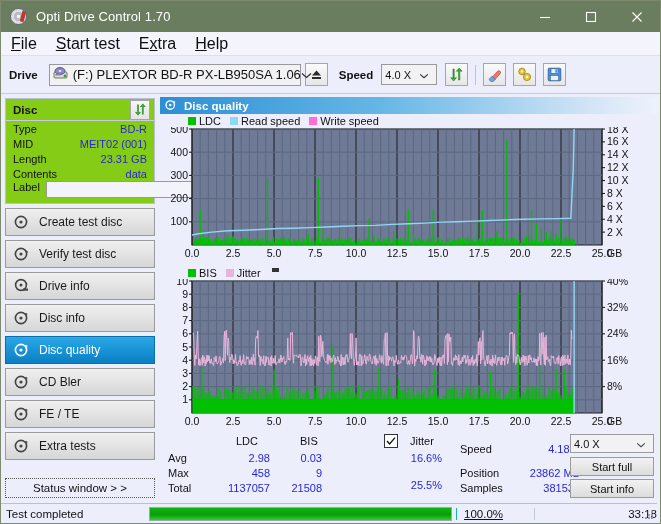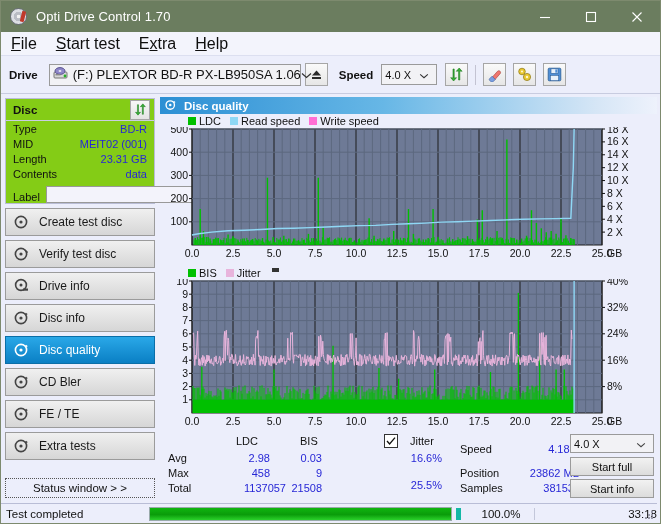--- a/index.html
+++ b/index.html
@@ -54,21 +54,21 @@
   #content { flex:1; padding:3px 3px 0 1px; }
 
   
   #discgrp { border:1px solid #b9bdd6; background:#84cc16; }
   #dischead { display:flex; align-items:center; height:22px; padding:0 4px 0 7px;
     border-bottom:1px solid #c9cde2; }
   #dischead .t { font-weight:bold; font-size:11.5px; color:#111; }
   .rowline { display:flex; align-items:center; height:15px; padding:0 7px; font-size:11px; }
   .rowline .k { color:#111; }
   .rowline .v { margin-left:auto; color:#2727d6; }
-  #labelrow { display:flex; align-items:flex-end; height:22px; padding:0 4px 0 7px; }
+  #labelrow { display:flex; align-items:flex-start; height:22px; padding:0 4px 0 7px; }
   #labelrow .k { color:#111; font-size:11px; margin-right:6px; }
   #labelinput { flex:1; height:17px; background:#f3f3fb; border:1px solid #999; }
   .minibtn { width:20px; height:20px; border:1px solid #a6a6a6; background:linear-gradient(#f7f7f7,#e3e3e3);
     display:flex; align-items:center; justify-content:center; margin-left:4px; }
 
   
   .sbtn { height:28px; margin-top:4px; border:1px solid #9b9b9b;
     background:linear-gradient(#f0f0f0,#d6d6d6); display:flex; align-items:center;
     padding-left:8px; font-size:12px; color:#1a1a1a; }
   .sbtn.sel { background:linear-gradient(#2aa8e8,#0a7fc4); border-color:#0a6ea8; color:#ffffff; }
@@ -95,22 +95,22 @@
   .actbtn { position:absolute; width:84px; height:19px; border:1px solid #9b9b9b;
     background:linear-gradient(#f2f2f2,#dcdcdc); display:flex; align-items:center;
     justify-content:center; font-size:11px; color:#111; }
 
   
   #statusbar { position:absolute; left:0; bottom:0; width:656px; height:20px;
     background:#eceefb; border-top:1px solid #b9bdd6; display:flex; align-items:center; }
   #stxt { width:148px; padding-left:5px; font-size:11.5px; color:#111; }
   #pbar { width:303px; height:14px; background:#eceefb; border:1px solid #9aa; position:relative; overflow:hidden; }
   #pfill { height:100%; background:linear-gradient(#10b510,#0a9c0a 55%,#2bd12b); }
-  #ppct { width:78px; text-align:center; padding-left:7px; font-size:11.5px; color:#111;
-    border-left:5px solid #14b8a6; margin-left:4px; }
+  #ppct { width:78px; text-align:left; padding-left:7px; font-size:11.5px; color:#111;
+    border-left:1px solid #14b8a6; margin-left:4px;text-decoration:underline; }
   #ptime { flex:1; text-align:right; font-size:11.5px; color:#111;
     border-left:1px solid #c3c7da; }
   #grip { position:absolute; right:3px; bottom:3px; width:10px; height:10px; }
   #grip i { position:absolute; width:2px; height:2px; background:#9b9bab; }
 </style>
 </head>
 <body>
 
 <div id="app">
 
@@ -1393,21 +1393,21 @@
         <span class="val" style="left:50px; width:60px; top:19px">2.98</span>
         <span class="val" style="left:112px; width:50px; top:19px">0.03</span>
         <span class="val" style="left:222px; width:60px; top:19px">16.6%</span>
 
         <span class="lbl" style="left:8px; top:34px">Max</span>
         <span class="val" style="left:50px; width:60px; top:34px">458</span>
         <span class="val" style="left:112px; width:50px; top:34px">9</span>
         <span class="val" style="left:222px; width:60px; top:46px">25.5%</span>
 
         <span class="lbl" style="left:8px; top:49px">Total</span>
-        <span class="val" style="left:56px; width:70px; top:49px">1137057</span>
+        <span class="val" style="left:40px; width:70px; top:49px">1137057</span>
         <span class="val" style="left:112px; width:50px; top:49px">21508</span>
 
         <span class="lbl" style="left:300px; top:10px">Speed</span>
         <span class="val" style="left:350px; width:70px; top:10px">4.18 X</span>
         <span class="lbl" style="left:300px; top:34px">Position</span>
         <span class="val" style="left:340px; width:80px; top:34px">23862 MB</span>
         <span class="lbl" style="left:300px; top:49px">Samples</span>
         <span class="val" style="left:340px; width:80px; top:49px">381537</span>
 
         <span id="speedcombo" style="left:410px; top:1px">

